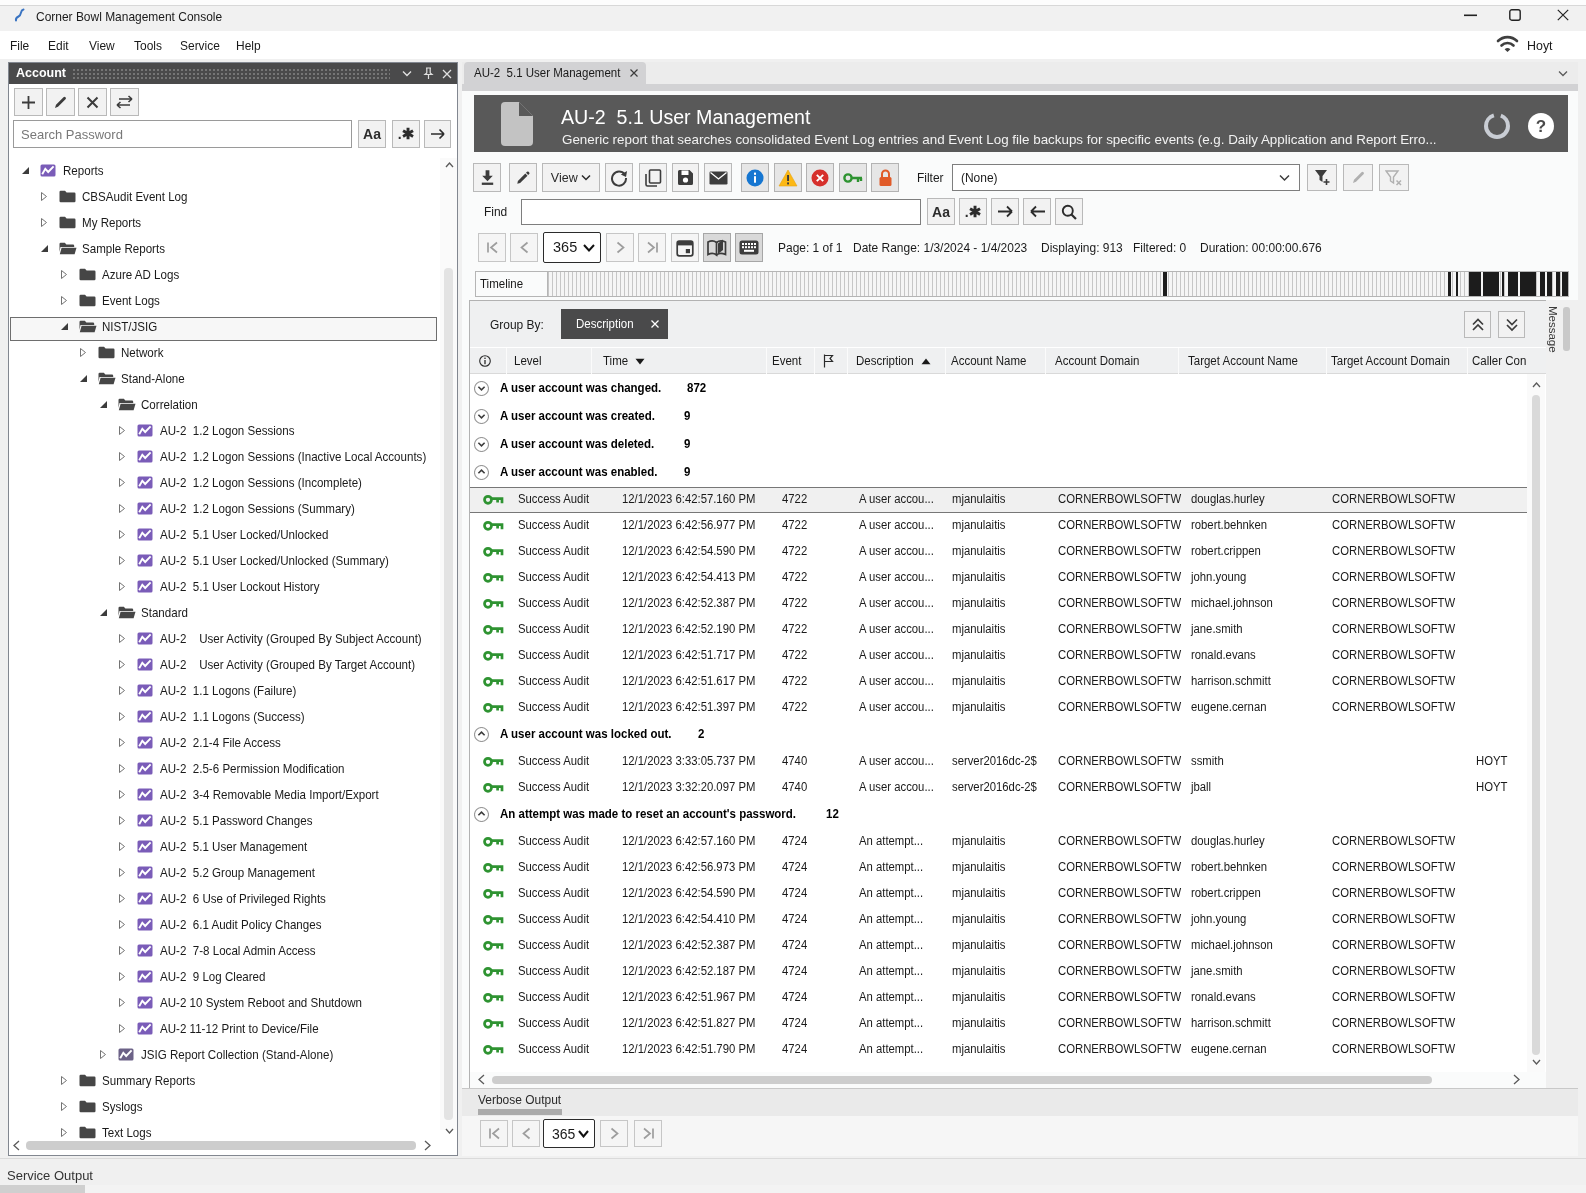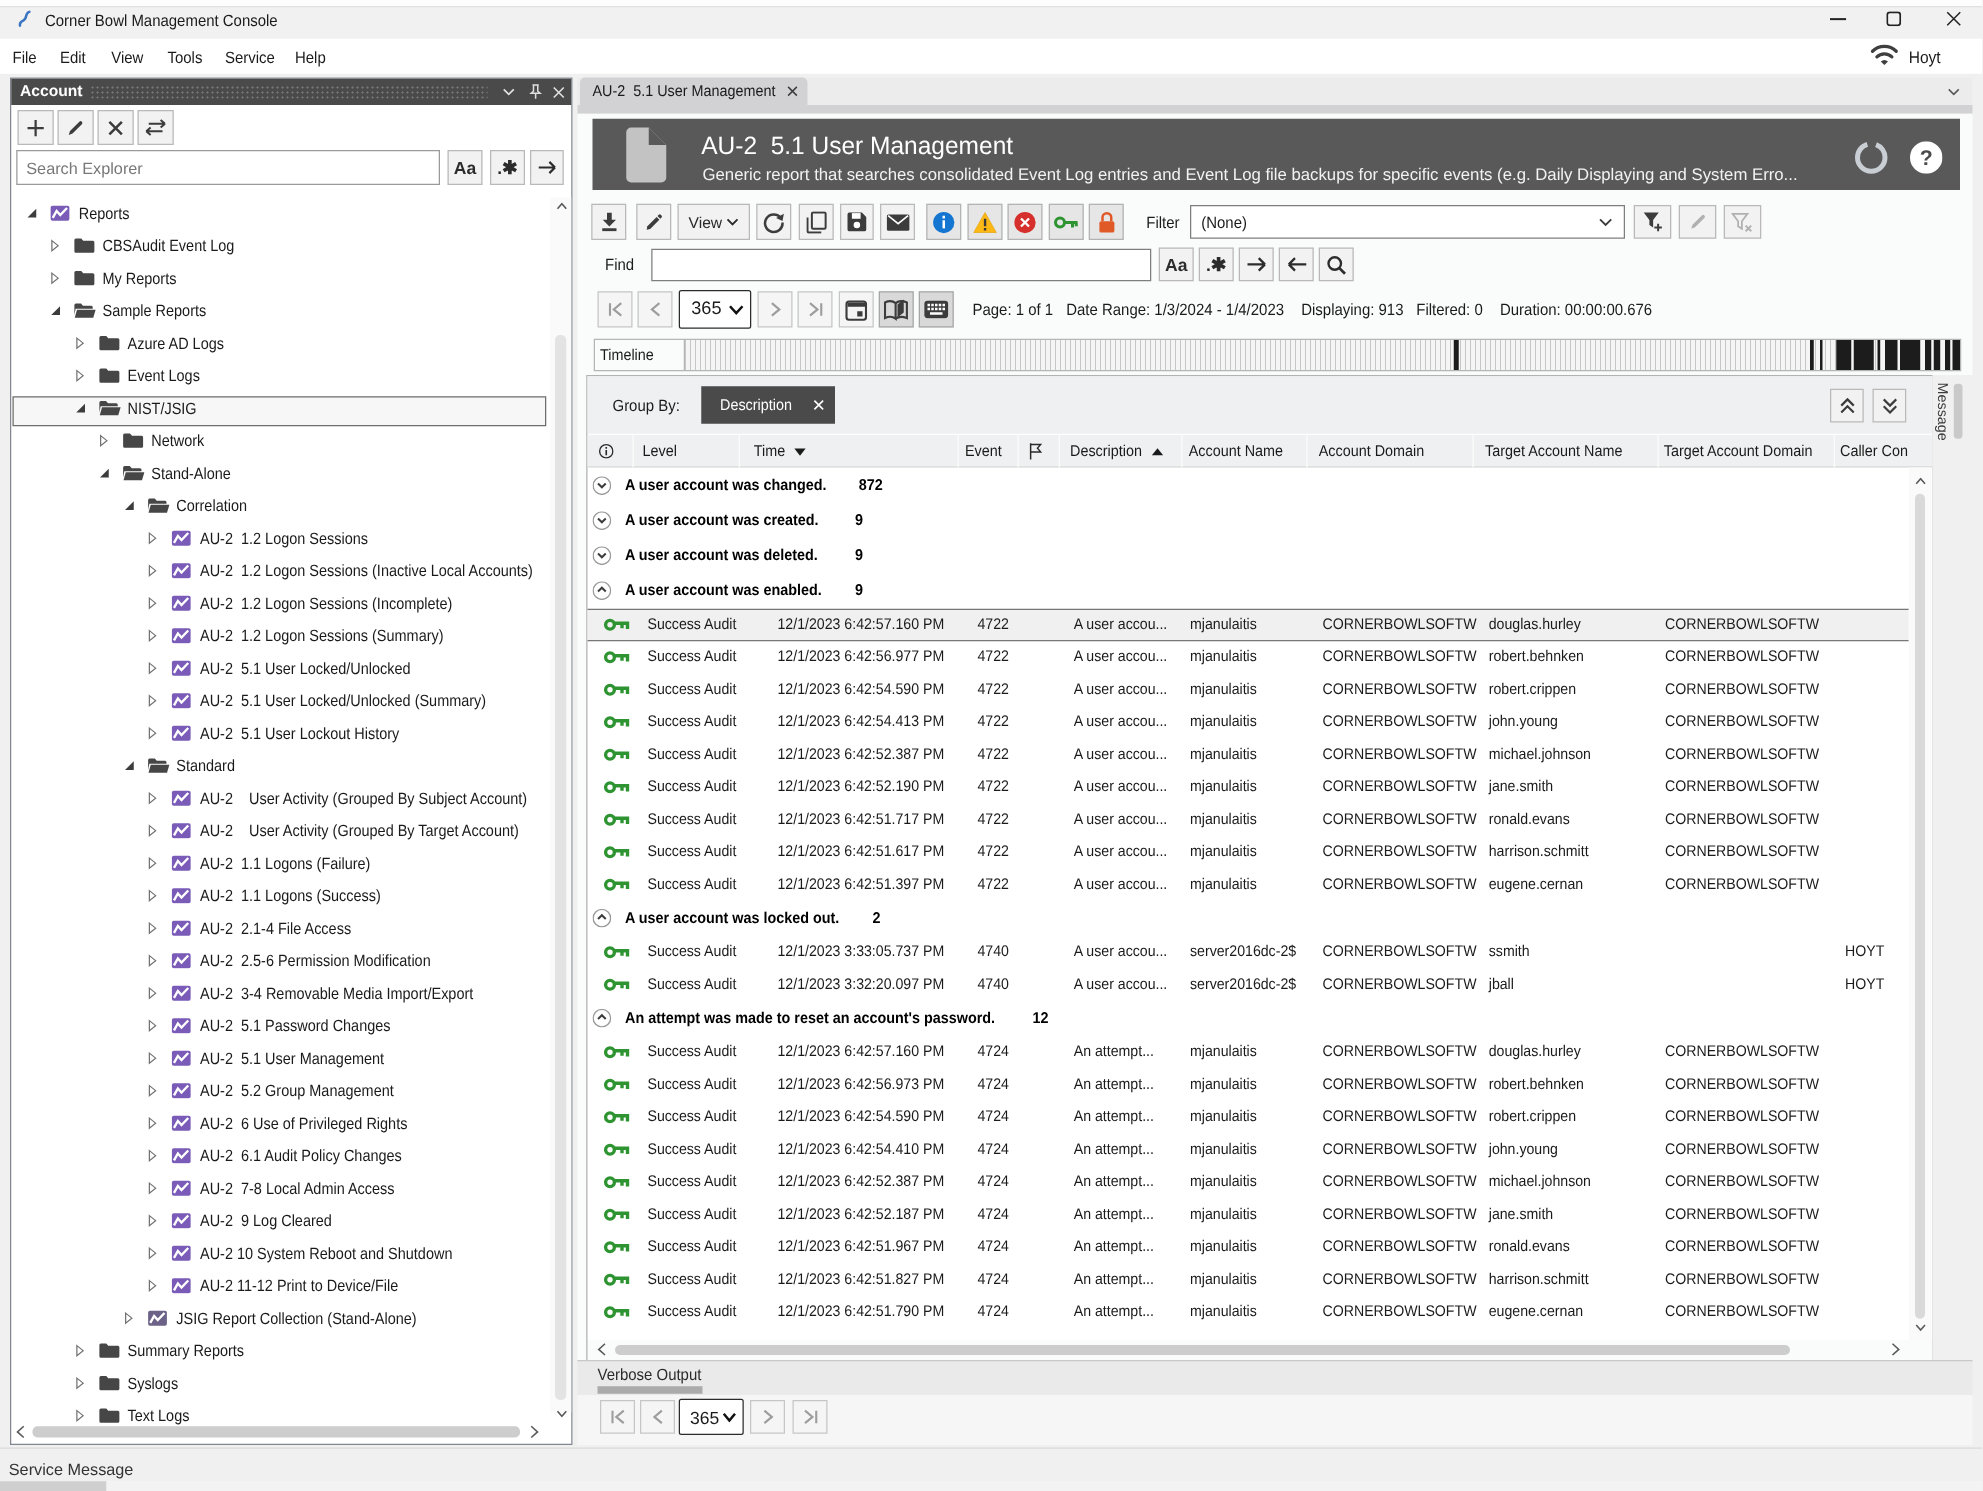--- a/index.html
+++ b/index.html
@@ -71,21 +71,21 @@
       <path d="M1.5 1.5 L11.5 11.5 M11.5 1.5 L1.5 11.5" stroke="#3c3c3c" stroke-width="2"></path>
     </svg>
   </div>
 <div class="btn" style="left:110px;top:88px;width:29px;height:28px">
     <svg width="19" height="14" viewBox="0 0 19 14">
       <path d="M4 4 H17 M17 4 L13.5 1 M17 4 L13.5 7" stroke="#3c3c3c" stroke-width="1.6" fill="none"></path>
       <path d="M15 10 H2 M2 10 L5.5 7 M2 10 L5.5 13" stroke="#3c3c3c" stroke-width="1.6" fill="none"></path>
     </svg>
   </div>
 <div class="a" style="left:13px;top:120px;width:339px;height:28px;background:#fff;border:1px solid #9a9a9a"></div>
-<div class="a" style="left:21px;top:127px;font-size:13px;color:#787878">Search Explorer</div>
+<div class="a" style="left:21px;top:127px;font-size:13px;color:#787878">Search Password</div>
 <div class="btn" style="left:358px;top:120px;width:28px;height:28px">
     <div style="font-size:14px;color:#2c2c2c;font-weight:bold">Aa</div>
   </div>
 <div class="btn" style="left:392px;top:120px;width:28px;height:28px">
     <div style="font-size:14px;color:#2c2c2c;font-weight:bold">.<span style="font-size:15px">✱</span></div>
   </div>
 <div class="btn" style="left:424px;top:120px;width:27px;height:28px">
     <svg width="16" height="12" viewBox="0 0 16 12">
       <path d="M1 6 H14 M14 6 L9.5 1.5 M14 6 L9.5 10.5" stroke="#2c2c2c" stroke-width="1.7" fill="none"></path>
     </svg>
@@ -396,21 +396,21 @@
   </svg>
 <div class="a" style="left:444px;top:268px;width:9px;height:852px;background:#e3e3e3;border-radius:4px"></div>
 <svg class="a" style="left:12px;top:1140px" width="8" height="11" viewBox="0 0 8 11">
     <path d="M7 1 L2 5.5 L7 10" fill="none" stroke="#5a5a5a" stroke-width="1.3"></path>
   </svg>
 <div class="a" style="left:26px;top:1141px;width:390px;height:9px;background:#cdcdcd;border-radius:4px"></div>
 <svg class="a" style="left:424px;top:1140px" width="8" height="11" viewBox="0 0 8 11">
     <path d="M1 1 L6 5.5 L1 10" fill="none" stroke="#5a5a5a" stroke-width="1.3"></path>
   </svg>
 <div class="a" style="left:0;top:1158px;width:1586px;height:35px;background:#f0f0f0;border-top:1px solid #dadada"></div>
-<div class="a" style="left:7px;top:1168px;font-size:13px;color:#333">Service Message</div>
+<div class="a" style="left:7px;top:1168px;font-size:13px;color:#333">Service Output</div>
 <div class="a" style="left:0;top:1185px;width:1586px;height:8px;background:#f3f3f3"></div>
 <div class="a" style="left:0;top:1185px;width:85px;height:8px;background:#cfcfcf"></div>
 <div class="a" style="left:462px;top:62px;width:1116px;height:22px;background:#ececec"></div>
 <div class="a" style="left:464px;top:62px;width:182px;height:22px;background:#d2d2d4;border-radius:4px 4px 0 0"></div>
 <div class="a" style="left:474px;top:66px;font-size:12.5px;color:#1a1a1a;white-space:nowrap;transform:scaleX(.92);transform-origin:0 50%">AU-2&nbsp;&nbsp;5.1 User Management</div>
 <svg class="a" style="left:629px;top:68px" width="10" height="10" viewBox="0 0 10 10">
     <path d="M1.5 1.5 L8.5 8.5 M8.5 1.5 L1.5 8.5" stroke="#3c3c3c" stroke-width="1.2"></path>
   </svg>
 <svg class="a" style="left:1558px;top:70px" width="10" height="7" viewBox="0 0 10 7">
     <path d="M1 1.5 L5 5.5 L9 1.5" fill="none" stroke="#5a5a5a" stroke-width="1.3"></path>
@@ -418,21 +418,21 @@
 <div class="a" style="left:462px;top:84px;width:1116px;height:7px;background:#d2d2d4"></div>
 <div class="a" style="left:462px;top:91px;width:1116px;height:997px;background:#fafbfb"></div>
 <div class="a" style="left:470px;top:347px;width:1076px;height:725px;background:#fff"></div>
 <div class="a" style="left:474px;top:95px;width:1094px;height:57px;background:#595959"></div>
 <svg class="a" style="left:497px;top:100px" width="40" height="48" viewBox="0 0 40 48">
 <path d="M8 2 A4 4 0 0 0 4 6 L4 42 A4 4 0 0 0 8 46 L32 46 A4 4 0 0 0 36 42 L36 16 L22 2 Z" fill="#c3c3c3"></path>
 <path d="M22 2 L22 16 L36 16 Z" fill="#595959"></path>
 <path d="M22 2 L22 16 L36 16" fill="none" stroke="#c3c3c3" stroke-width="0"></path>
 </svg>
 <div class="a" style="left:561px;top:106px;font-size:20px;color:#fff;white-space:nowrap;transform:scaleX(.98);transform-origin:0 50%">AU-2&nbsp;&nbsp;5.1 User Management</div>
-<div class="a" style="left:562px;top:132px;font-size:13.4px;color:#f2f2f2;white-space:nowrap">Generic report that searches consolidated Event Log entries and Event Log file backups for specific events (e.g. Daily Displaying and System Erro...</div>
+<div class="a" style="left:562px;top:132px;font-size:13.4px;color:#f2f2f2;white-space:nowrap">Generic report that searches consolidated Event Log entries and Event Log file backups for specific events (e.g. Daily Application and Report Erro...</div>
 <svg class="a" style="left:1482px;top:111px" width="30" height="30" viewBox="0 0 30 30">
 <circle cx="15" cy="15" r="11" fill="none" stroke="#c9cdd4" stroke-width="4" stroke-dasharray="62 7.1" stroke-dashoffset="13.7" stroke-linecap="butt"></circle>
   </svg>
 <svg class="a" style="left:1528px;top:113px" width="26" height="26" viewBox="0 0 26 26">
 <circle cx="13" cy="13" r="13" fill="#fff"></circle>
 <text x="13" y="19" font-family="Liberation Sans" font-size="17" font-weight="bold" fill="#4a4a4a" text-anchor="middle">?</text>
   </svg>
 <div class="btn" style="left:473px;top:163px;width:28px;height:29px">
     <svg width="17" height="17" viewBox="0 0 17 17">
       <path d="M6.6 1.2 H10.4 V6.8 H13.8 L8.5 12.2 L3.2 6.8 H6.6 Z" fill="#3c3c3c"></path>

